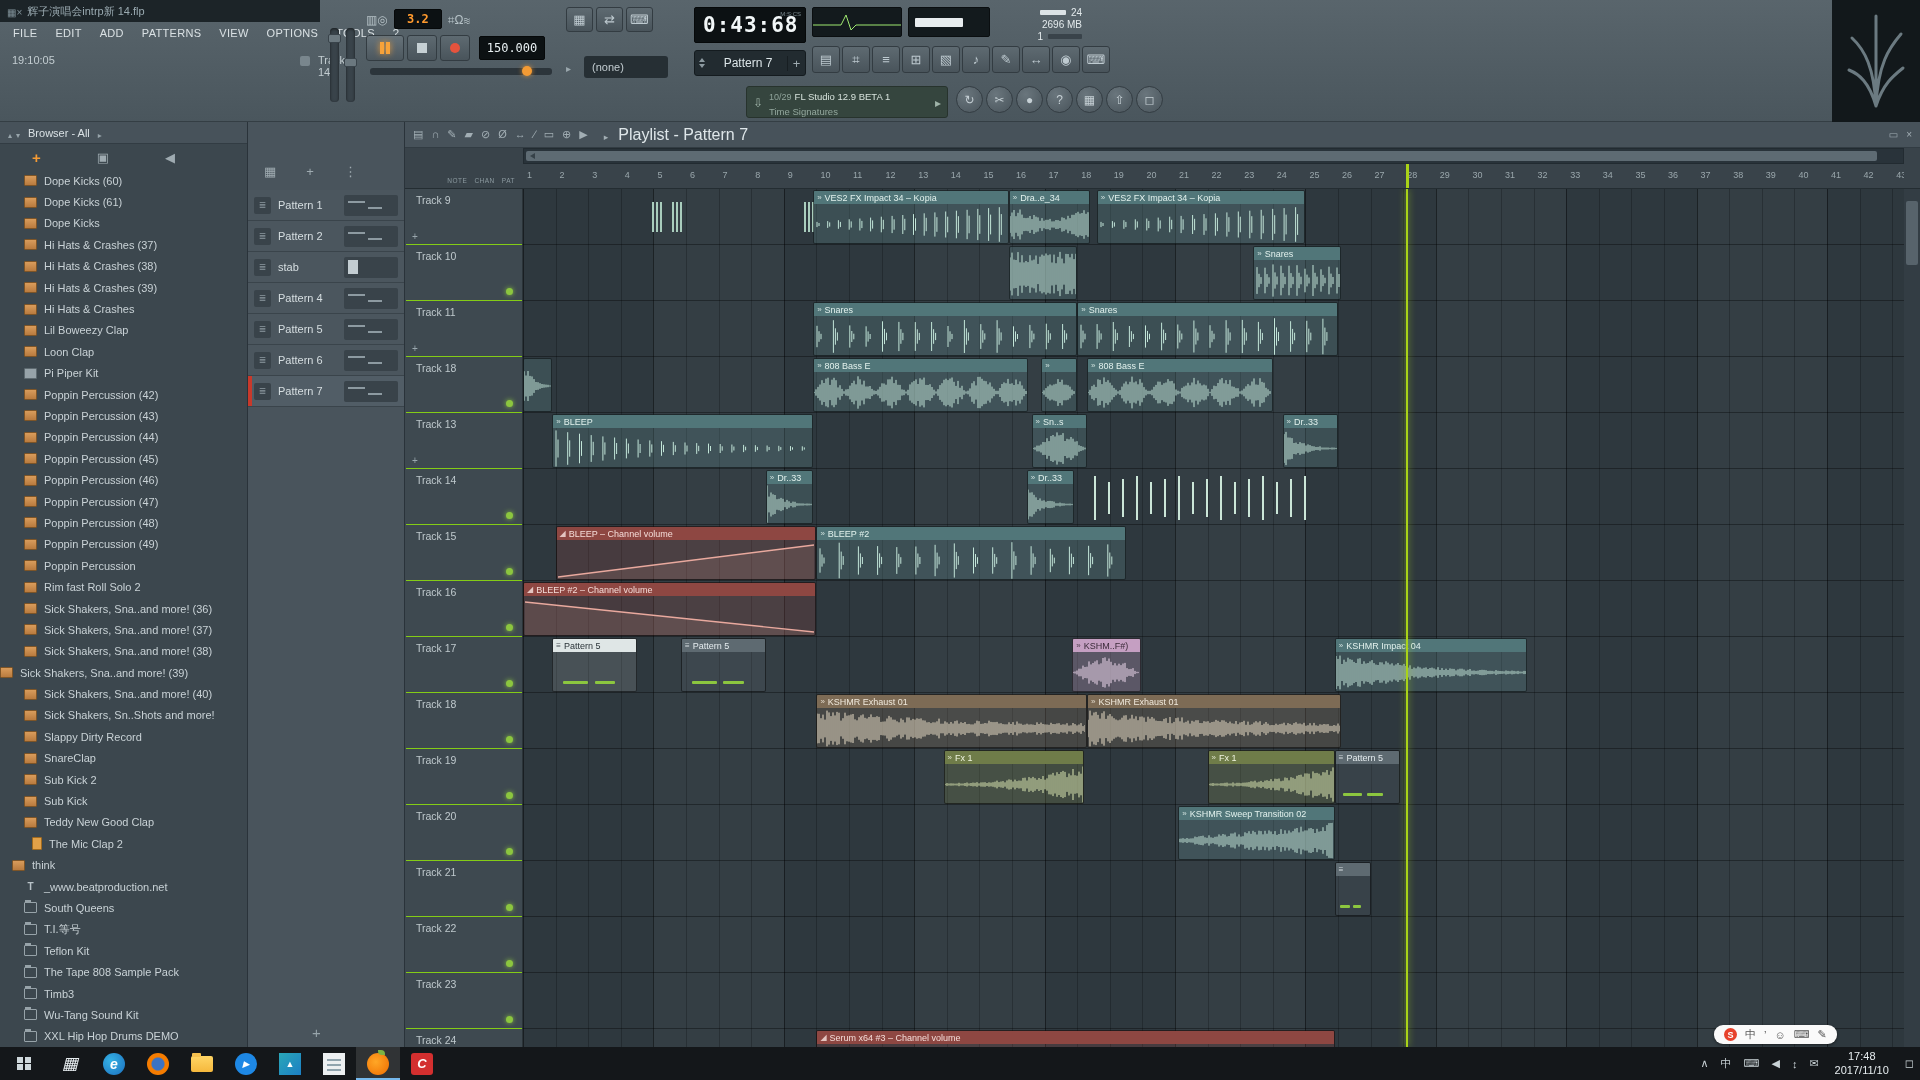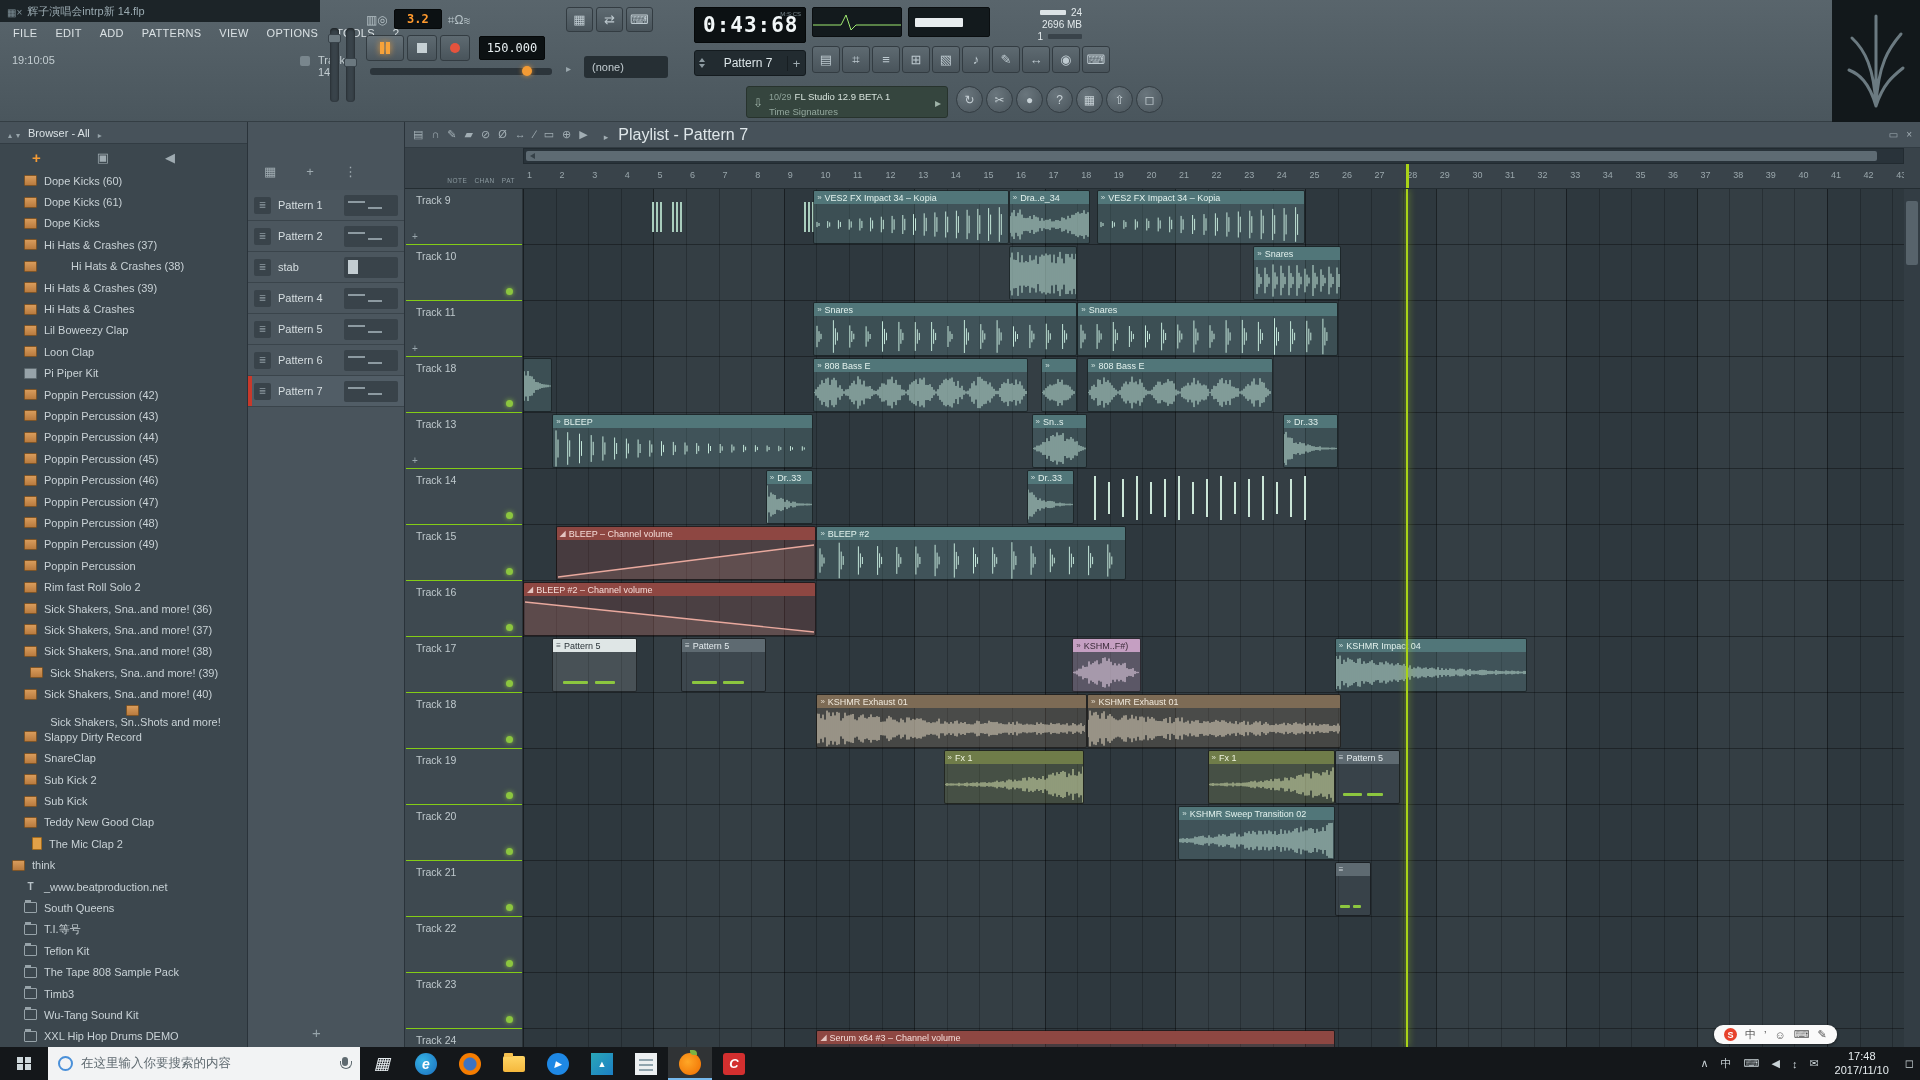--- a/index.html
+++ b/index.html
@@ -333,21 +333,21 @@
           <span class="tlb">Dope Kicks (61)</span>
         </div>
         <div class="titem" style="padding-left: 24px;">
           <span class="tico pack"></span>
           <span class="tlb">Dope Kicks</span>
         </div>
         <div class="titem" style="padding-left: 24px;">
           <span class="tico pack"></span>
           <span class="tlb">Hi Hats &amp; Crashes (37)</span>
         </div>
-        <div class="titem" style="padding-left: 24px; gap: 27px;">
+        <div class="titem" style="padding-left: 24px;">
           <span class="tico pack"></span>
           <span class="tlb">Hi Hats &amp; Crashes (38)</span>
         </div>
         <div class="titem" style="padding-left: 24px;">
           <span class="tico pack"></span>
           <span class="tlb">Hi Hats &amp; Crashes (39)</span>
         </div>
         <div class="titem" style="padding-left: 24px;">
           <span class="tico pack"></span>
           <span class="tlb">Hi Hats &amp; Crashes</span>
@@ -409,29 +409,29 @@
           <span class="tlb">Sick Shakers, Sna..and more! (36)</span>
         </div>
         <div class="titem" style="padding-left: 24px;">
           <span class="tico pack"></span>
           <span class="tlb">Sick Shakers, Sna..and more! (37)</span>
         </div>
         <div class="titem" style="padding-left: 24px;">
           <span class="tico pack"></span>
           <span class="tlb">Sick Shakers, Sna..and more! (38)</span>
         </div>
-        <div class="titem" style="padding-left: 24px; margin-left: 6px;">
+        <div class="titem" style="">
           <span class="tico pack"></span>
           <span class="tlb">Sick Shakers, Sna..and more! (39)</span>
         </div>
         <div class="titem" style="padding-left: 24px;">
           <span class="tico pack"></span>
           <span class="tlb">Sick Shakers, Sna..and more! (40)</span>
         </div>
-        <div class="titem" style="padding-left: 24px; flex-direction: column;">
+        <div class="titem" style="padding-left: 24px;">
           <span class="tico pack"></span>
           <span class="tlb">Sick Shakers, Sn..Shots and more!</span>
         </div>
         <div class="titem" style="padding-left: 24px;">
           <span class="tico pack"></span>
           <span class="tlb">Slappy Dirty Record</span>
         </div>
         <div class="titem" style="padding-left: 24px;">
           <span class="tico pack"></span>
           <span class="tlb">SnareClap</span>
@@ -1113,25 +1113,20 @@
 
   <div id="taskbar">
     <div id="start">
       <span class="winlogo">
           <i></i>
           <i></i>
           <i></i>
           <i></i>
         </span>
     </div>
-    <div id="tsearch">
-      <span class="cortana"></span>
-      <span id="tsearch-text">在这里输入你要搜索的内容</span>
-      <span class="smic"></span>
-    </div>
     <div id="tb-apps">
         <div class="tapp">
           <i class="ai taskview">▦</i>
         </div>
         <div class="tapp">
           <i class="ai edge">e</i>
         </div>
         <div class="tapp">
           <i class="ai firefox"></i>
         </div>

